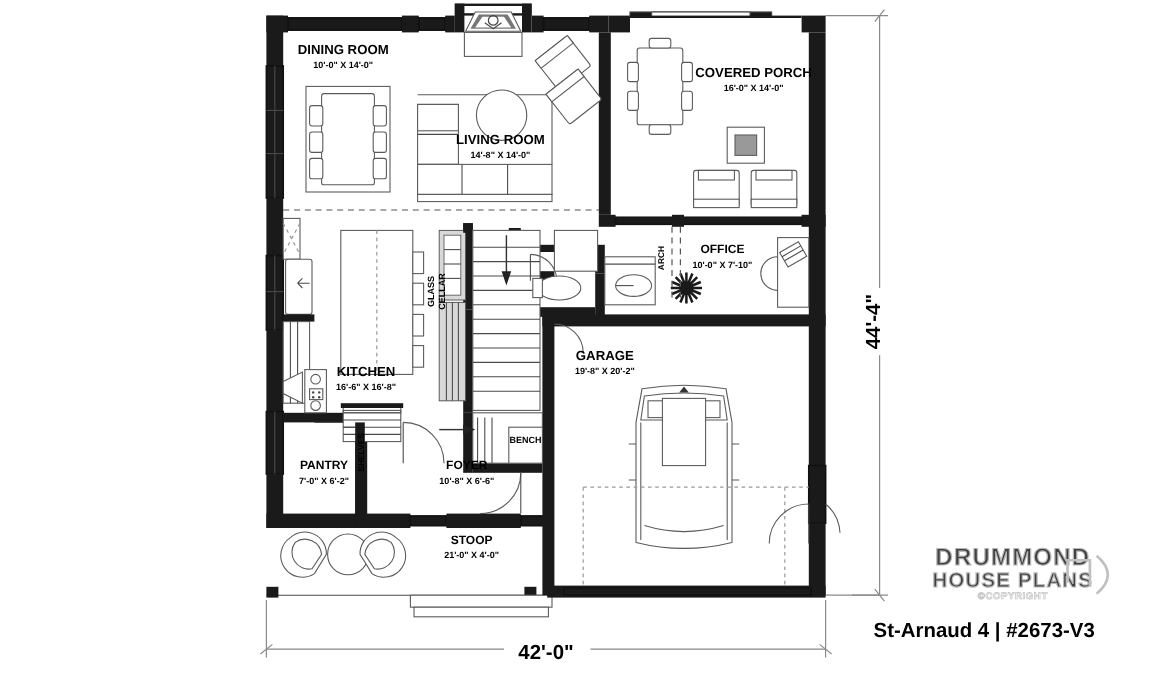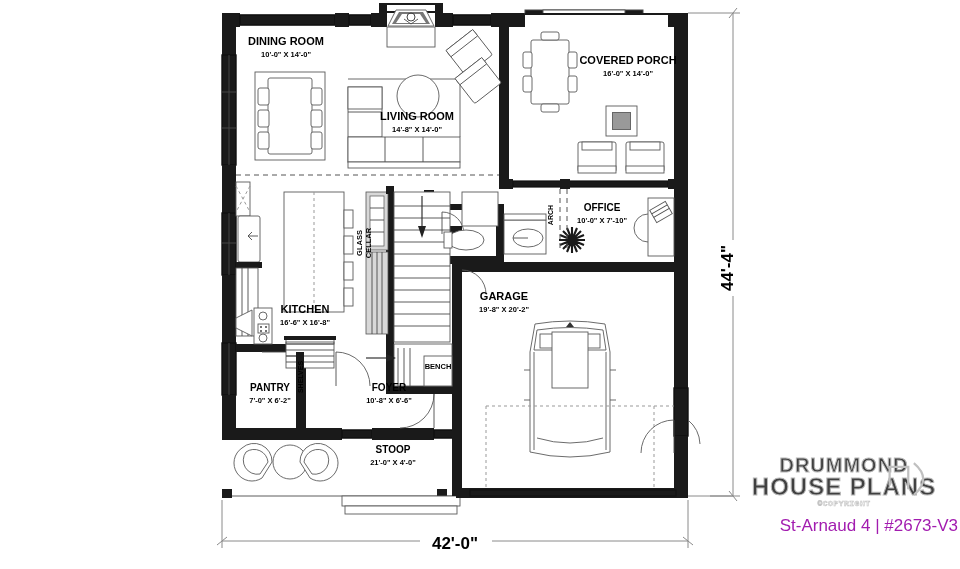--- a/index.html
+++ b/index.html
@@ -95,23 +95,23 @@
   }
   .logo-line1, .logo-line2 {
     font-family: "Liberation Sans", sans-serif;
     font-weight: bold;
     color: #404040;
     -webkit-text-stroke: 1px #b8b8b8;
     letter-spacing: 1px;
     line-height: 1.02;
   }
   .logo-line1 { font-size: 20px; }
-  .logo-line2 { font-size: 24px; }
+  .logo-line2 { font-size: 17px; }
   .logo-copy {
-    font-family: Liberation Mono, monospace;
+    font-family: Liberation Sans, sans-serif;
     font-size: 8px;
     font-weight: bold;
     color: #ffffff;
     -webkit-text-stroke: 0.6px #c4c4c4;
     letter-spacing: 0.5px;
     margin-top: -1px;
   }
   .logo-mark {
     position: absolute;
     right: 4px;
@@ -119,23 +119,23 @@
     width: 56px;
     height: 44px;
   }
   .plan-title {
     position: absolute;
     left: 728px;
     top: 516px;
     width: 230px;
     font-family: "Liberation Sans", sans-serif;
     font-size: 17px;
-    font-weight: normal;
-    color: #a21caf;
-    text-align: right;
+    font-weight: bold;
+    color: #000000;
+    text-align: left;
     letter-spacing: 0px;
   }
 </style>
 </head>
 <body>
 
 <div id="plan-root">
 
   <svg id="floorplan" viewBox="0 0 960 569">
 

